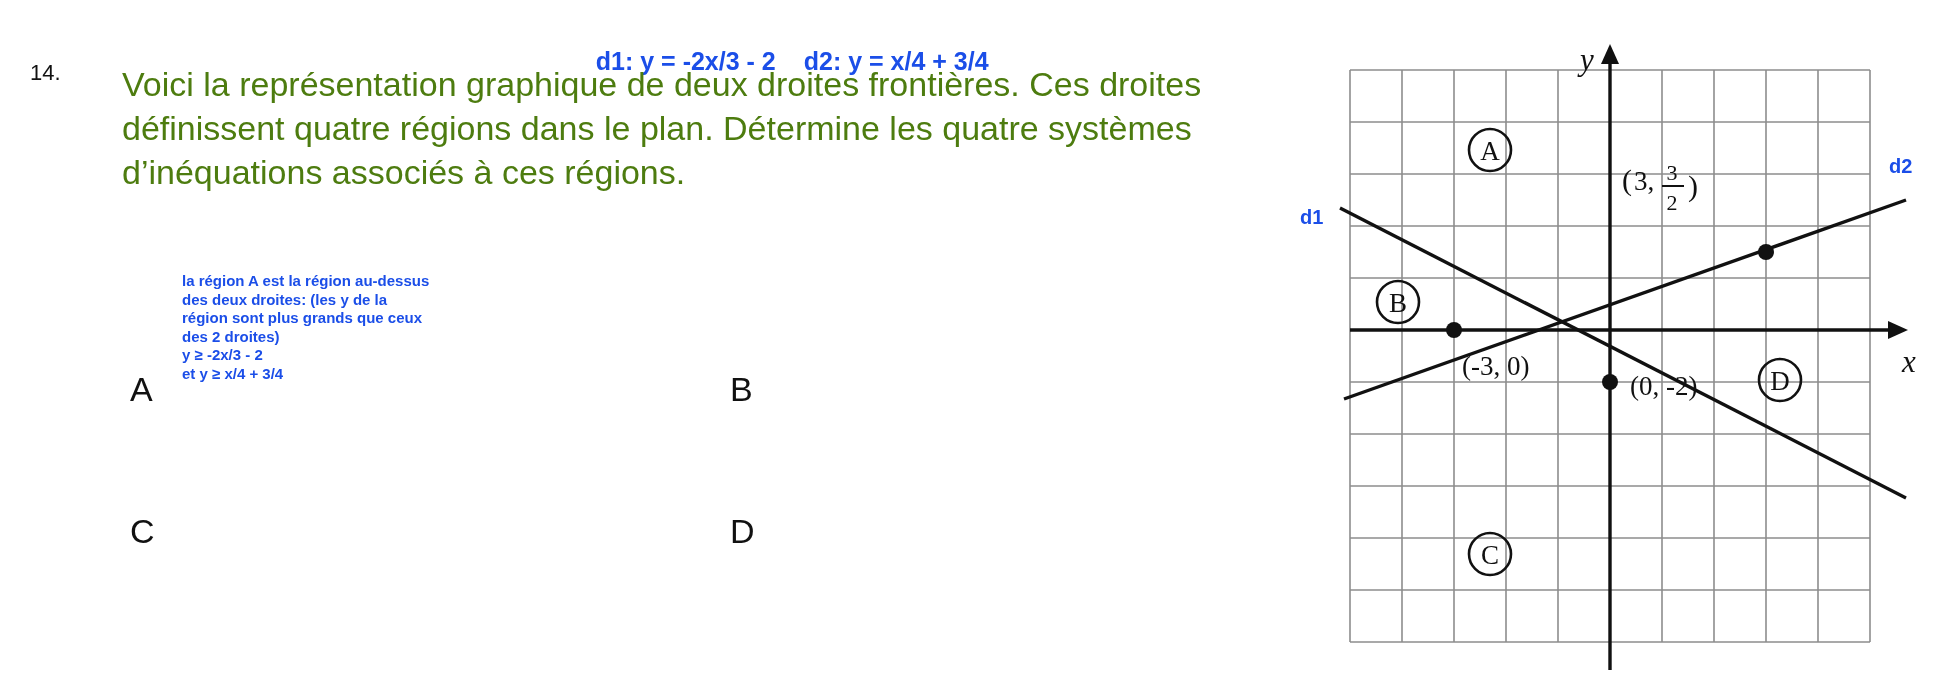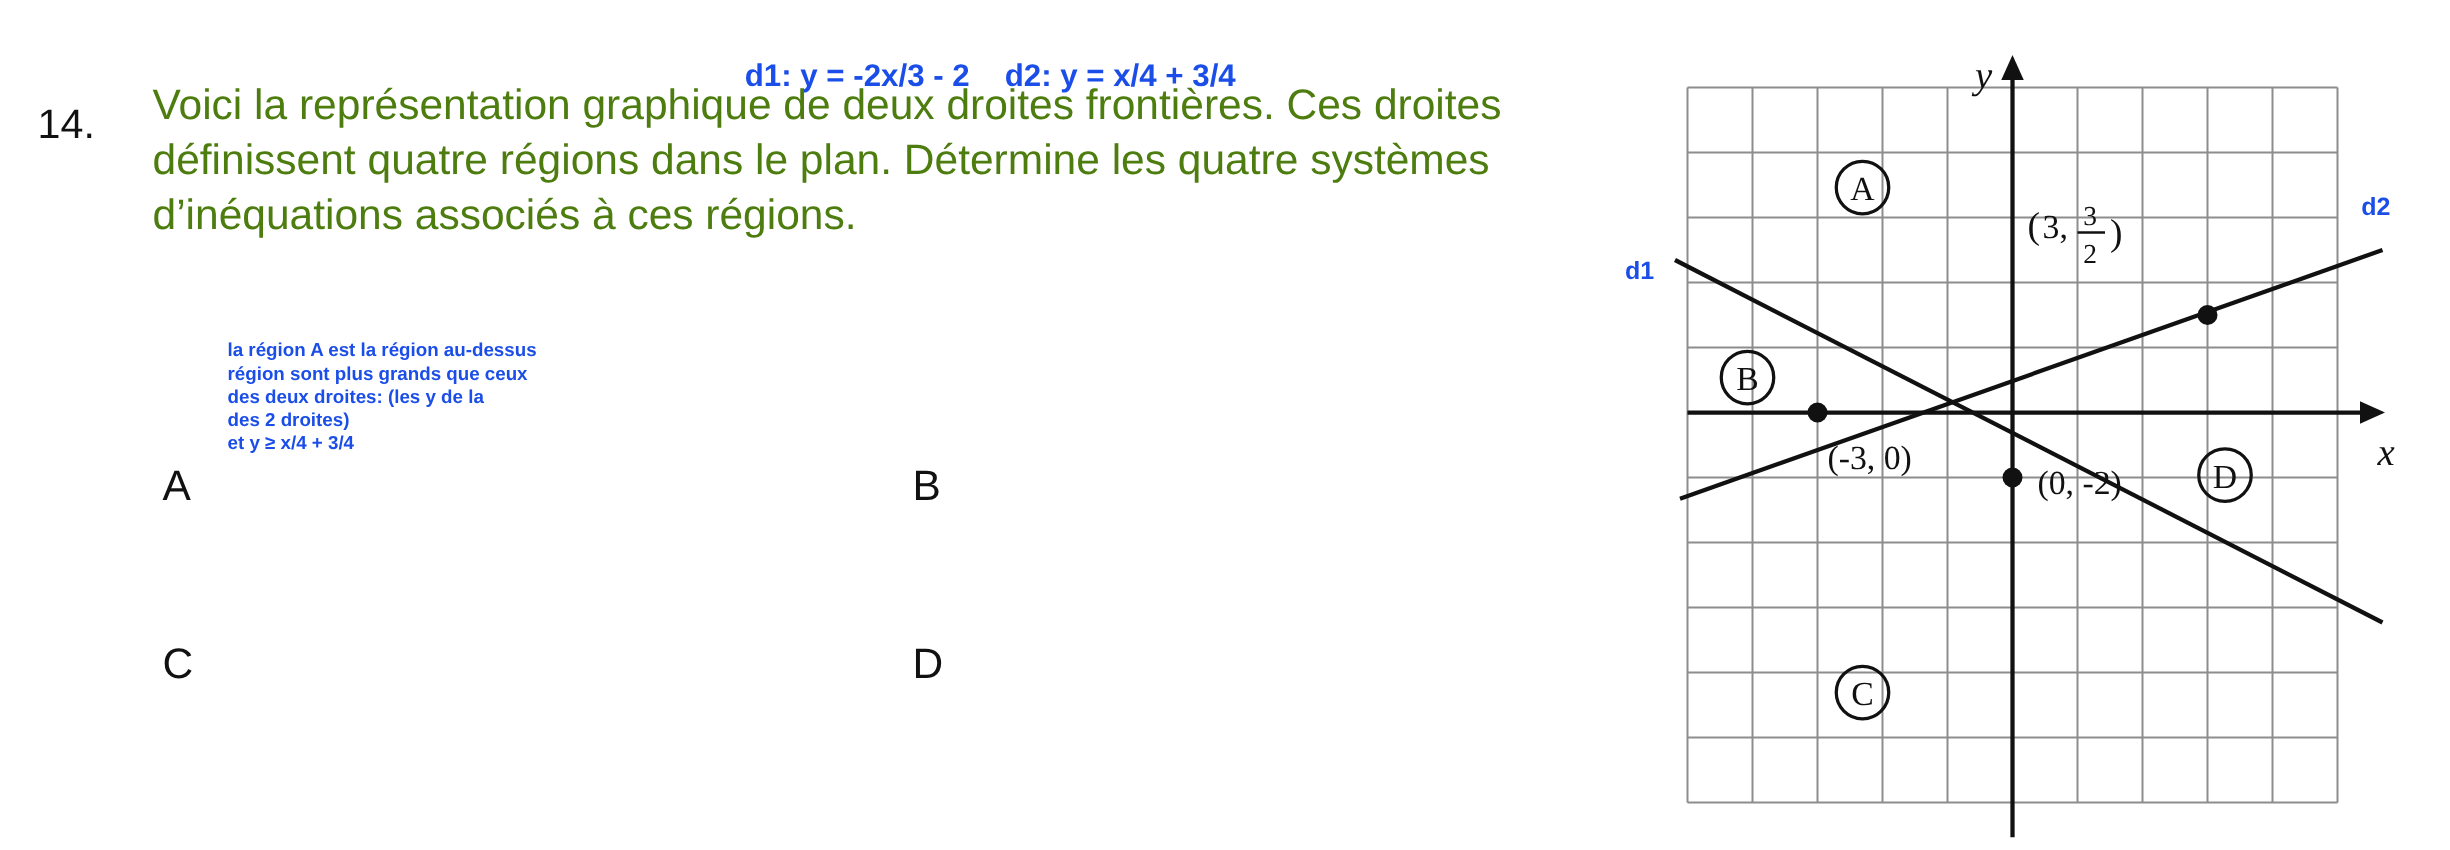--- a/index.html
+++ b/index.html
@@ -29,22 +29,22 @@
     font-weight: bold;
     font-size: 25px;
     white-space: pre;
   }
   .top-annotation .gap { display: inline-block; width: 28px; }
 
   
   .q-number {
     position: absolute;
     left: 30px;
-    top: 80px;
-    font-size: 33px;
+    top: 60px;
+    font-size: 22px;
     color: #111;
   }
   .q-text {
     position: absolute;
     left: 122px;
     top: 62px;
     width: 1180px;
     font-size: 34px;
     line-height: 1.30;
     color: #4d7c0f;
@@ -100,23 +100,24 @@
 
   <div class="top-annotation">
     <span>d1: y = -2x/3 - 2</span><span class="gap"></span><span>d2: y = x/4 + 3/4</span>
   </div>
 
   <div class="q-number">14.</div>
   <div class="q-text">Voici la représentation graphique de deux droites frontières. Ces droites définissent quatre régions dans le plan. Détermine les quatre systèmes d’inéquations associés à ces régions.</div>
 
   <div class="answer-blue">
     <div>la région A est la région au-dessus</div>
+    <div>des deux droites: (les y de la</div>
     <div>région sont plus grands que ceux</div>
-    <div>des deux droites: (les y de la</div>
     <div>des 2 droites)</div>
+    <div>y ≥ -2x/3 - 2</div>
     <div>et y ≥ x/4 + 3/4</div>
   </div>
 
   <div class="label-letter lbl-a">A</div>
   <div class="label-letter lbl-b">B</div>
   <div class="label-letter lbl-c">C</div>
   <div class="label-letter lbl-d">D</div>
 
   <div class="blue-note note-d1">d1</div>
   <div class="blue-note note-d2">d2</div>

